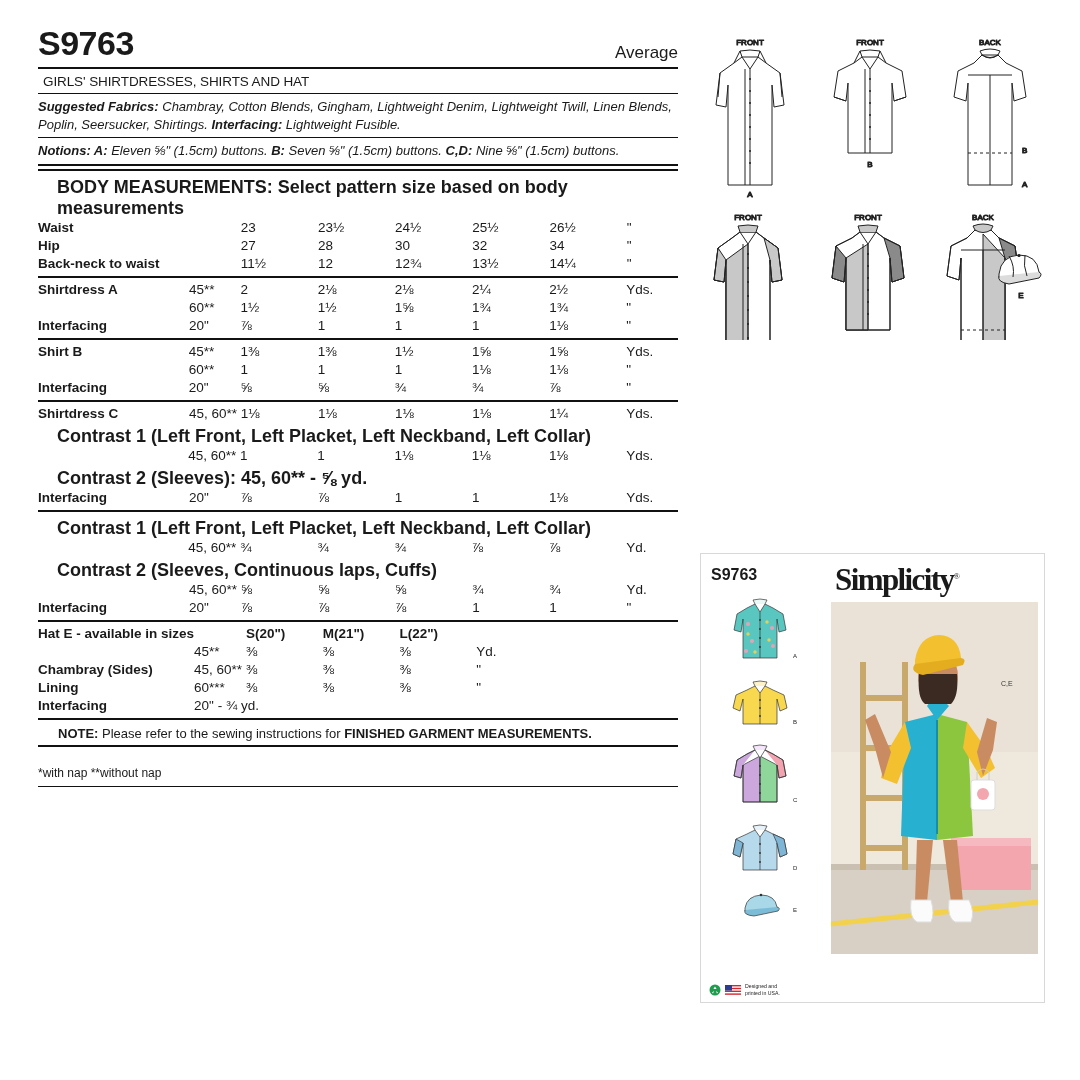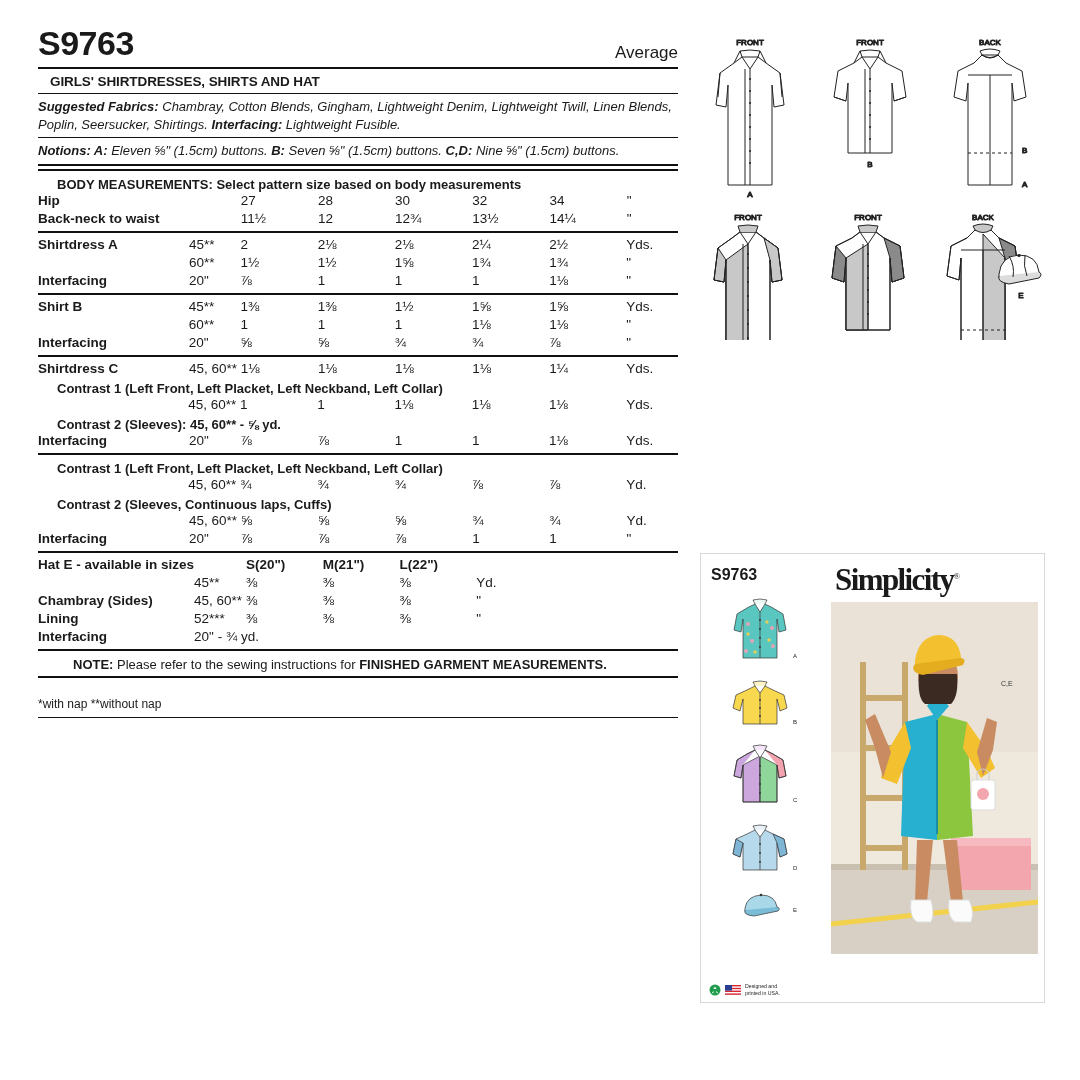--- a/index.html
+++ b/index.html
@@ -15,36 +15,36 @@
 
   
   #sheet { position:absolute; left:38px; top:24px; width:640px; }
 
   .hdr-row { display:flex; align-items:flex-end; justify-content:space-between; }
   #pattern-no { font-size:34px; font-weight:bold; letter-spacing:-0.5px; }
   #average { font-size:17px; }
 
   .rule { border-bottom:2px solid #111; margin-top:4px; }
 
-  .title { font-size:13.5px; font-weight:bold; margin:5px 12px 4px; letter-spacing:-0.1px; }
+  .title { font-size:13.5px; font-weight:normal; margin:5px 5px 4px; letter-spacing:-0.1px; }
 
   .para { font-size:13px; line-height:1.35; margin:4px 0 4px;font-style:italic; }
   .para b { font-weight:bold; }
 
   table.grid { width:100%; border-collapse:collapse; font-size:13.5px; }
   table.grid td { padding:1.5px 0; vertical-align:top; white-space:nowrap; }
 
   .c-label { width:152px; }
   .c-w     { width:52px; }
   .c-s     { width:78px; }
   .c-unit  { width:52px; text-align:left; }
 
   .b { font-weight:bold; }
-  .sec-head { font-size:13px; font-weight:bold; padding-top:3px;padding-left:19px; }
-  .note { font-size:13px; margin:6px 15px 4px;padding-left:20px; }
+  .sec-head { font-size:18px; font-weight:bold; padding-top:3px;padding-left:19px; }
+  .note { font-size:13px; margin:6px 0 4px;padding-left:20px; }
   .footnote { font-size:12px; margin-top:19px; }
 
   .hr { border-top:2px solid #111; margin:3px 0; }
   .hr-thin { border-top:1px solid #111; margin:3px 0; }
 
   
   #linedrawings { position:absolute; left:700px; top:20px; width:360px; height:320px; }
   .fig-label { font-size:8px; fill:#333; }
 
   
@@ -92,20 +92,30 @@
 
   <div class="hr"></div>
 
   <div class="sec-head">
     <span>BODY MEASUREMENTS:</span><span style="font-weight:bold"> Select pattern size based on body measurements</span>
   </div>
 
   <table class="grid">
     <tbody>
     <tr>
+      <td class="c-label b">Waist</td>
+      <td class="c-w"></td>
+      <td class="c-s">23</td>
+      <td class="c-s">23½</td>
+      <td class="c-s">24½</td>
+      <td class="c-s">25½</td>
+      <td class="c-s">26½</td>
+      <td class="c-unit">"</td>
+    </tr>
+    <tr>
       <td class="c-label b">Hip</td>
       <td class="c-w"></td>
       <td class="c-s">27</td>
       <td class="c-s">28</td>
       <td class="c-s">30</td>
       <td class="c-s">32</td>
       <td class="c-s">34</td>
       <td class="c-unit">"</td>
     </tr>
     <tr>
@@ -309,21 +319,21 @@
       <td class="c-w">45, 60**</td>
       <td class="c-s">⅜</td>
       <td class="c-s">⅜</td>
       <td class="c-s">⅜</td>
       <td class="c-s">"</td>
       <td class="c-s"></td>
       <td class="c-unit"></td>
     </tr>
     <tr>
       <td class="c-label b">Lining</td>
-      <td class="c-w">52***</td>
+      <td class="c-w">60***</td>
       <td class="c-s">⅜</td>
       <td class="c-s">⅜</td>
       <td class="c-s">⅜</td>
       <td class="c-s">"</td>
       <td class="c-s"></td>
       <td class="c-unit"></td>
     </tr>
     <tr>
       <td class="c-label b">Interfacing</td>
       <td colspan="7">20" - ¾ yd.</td>

